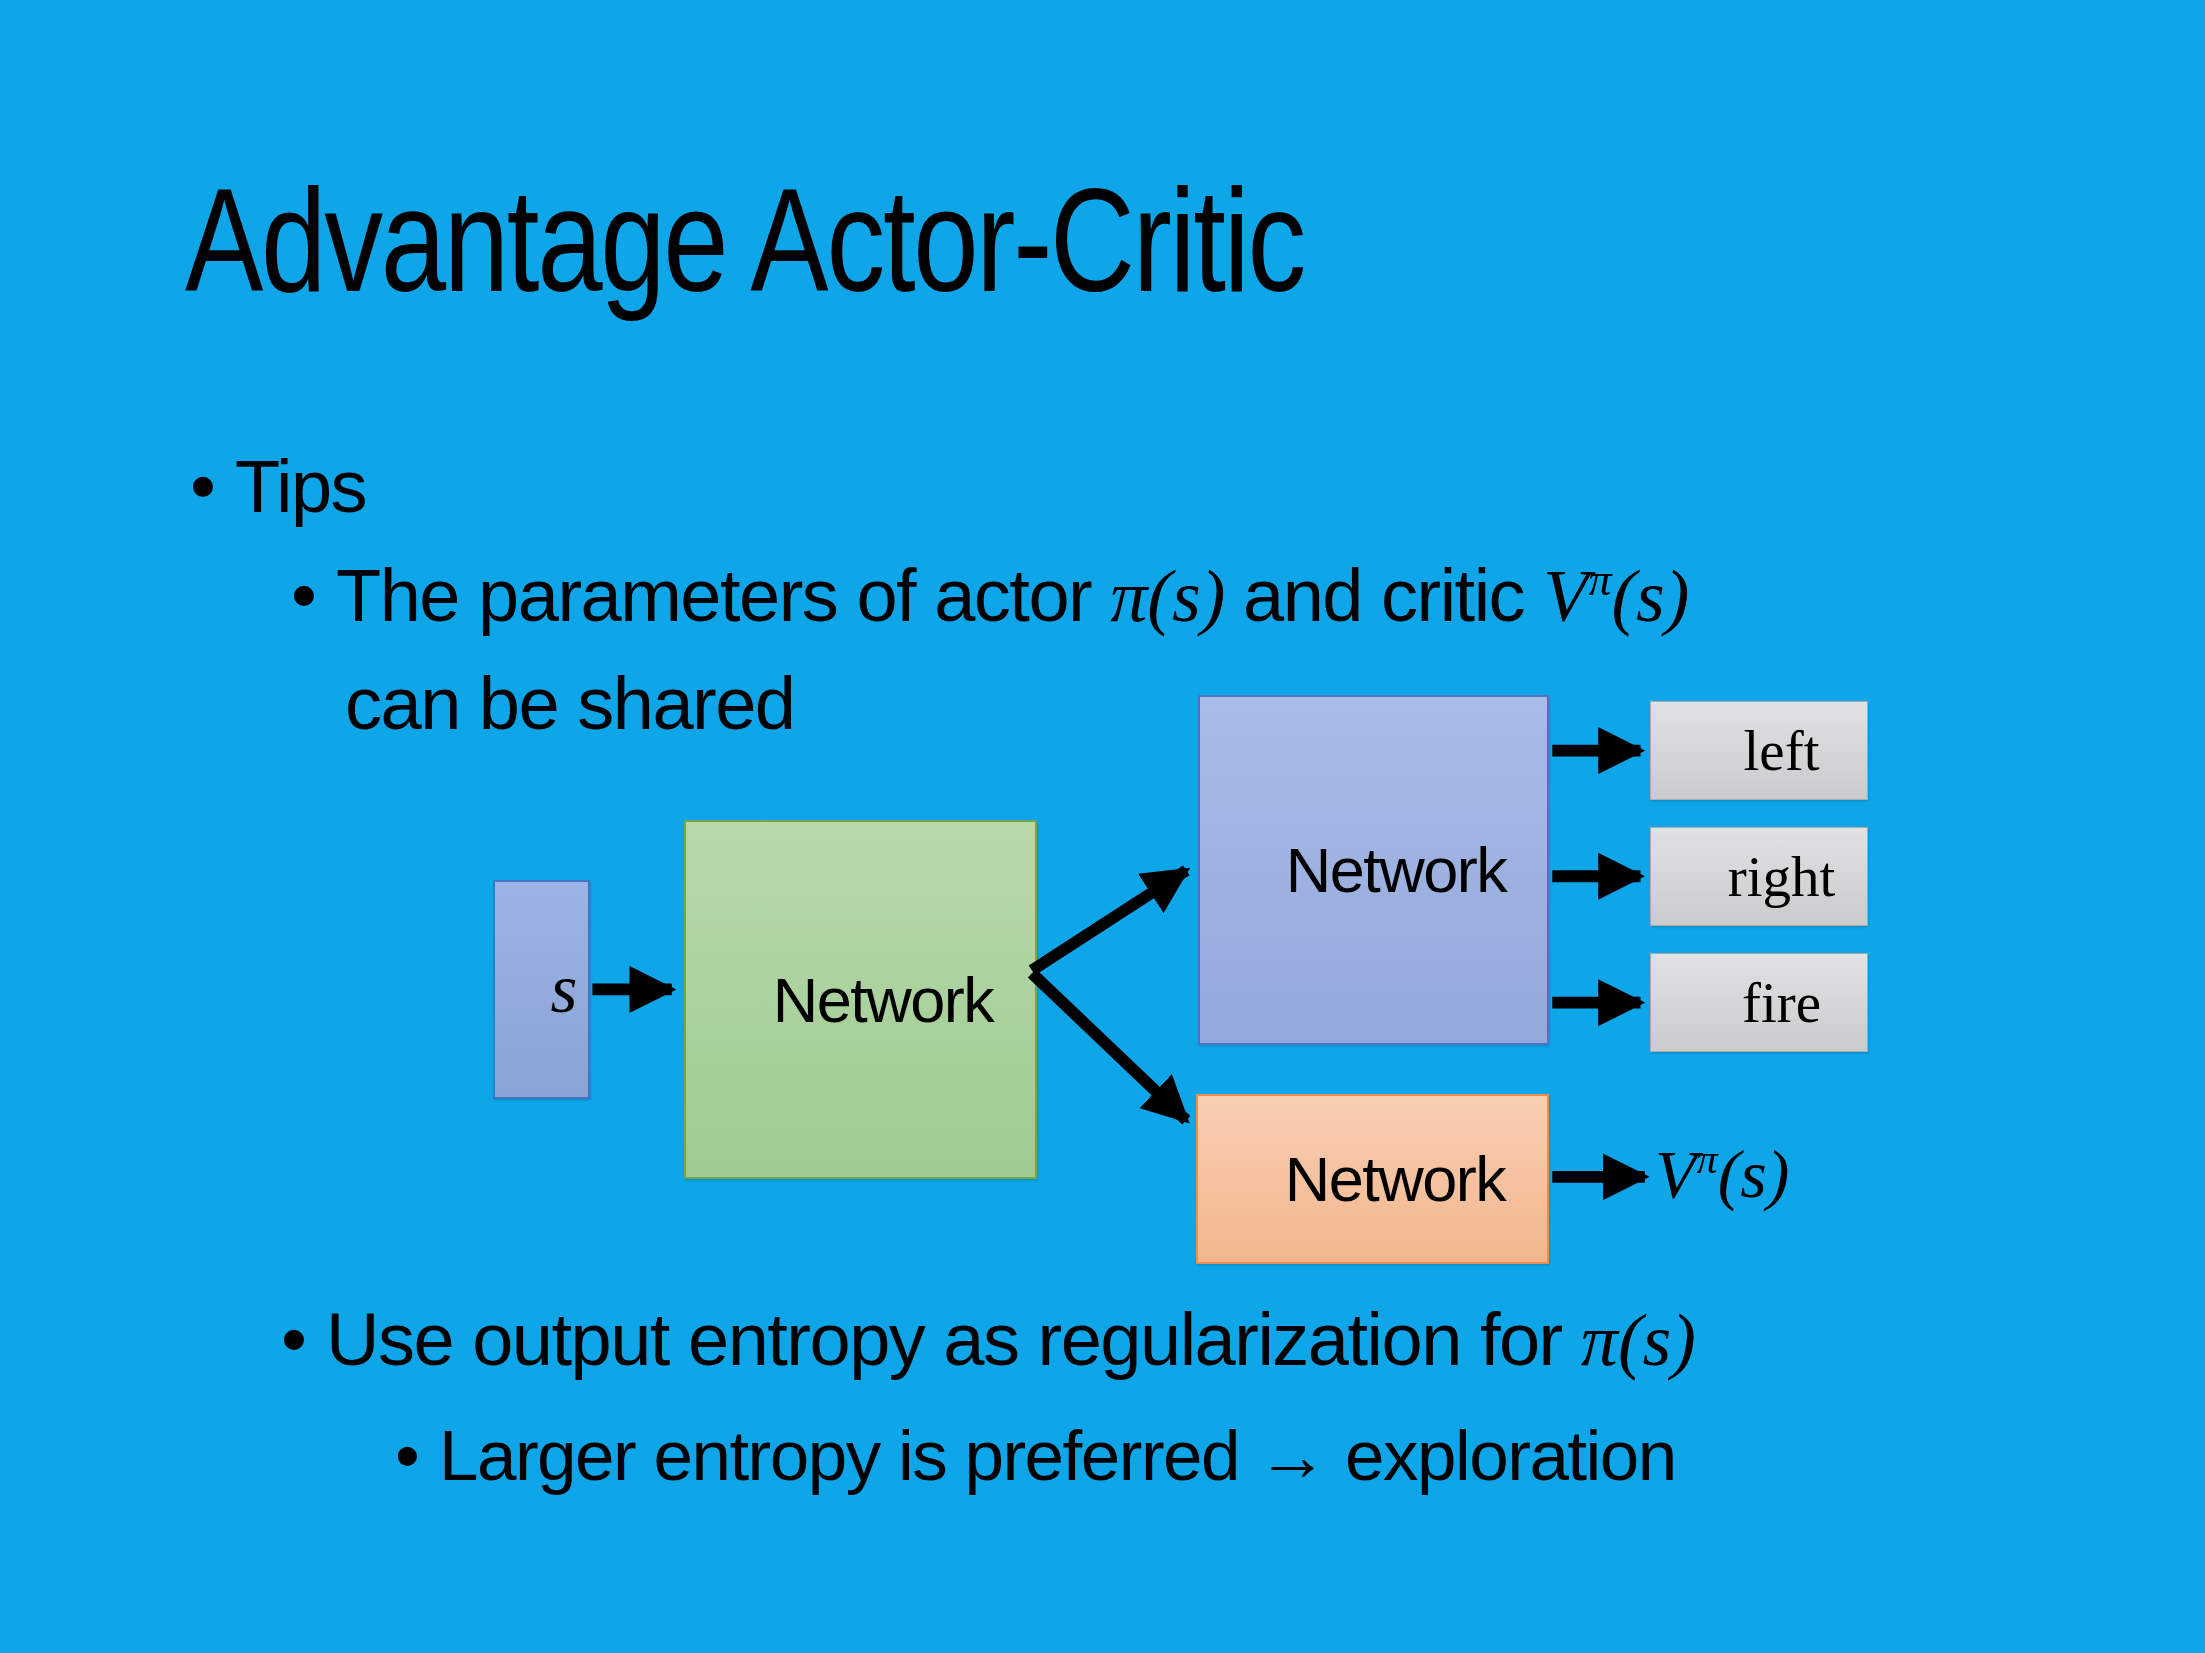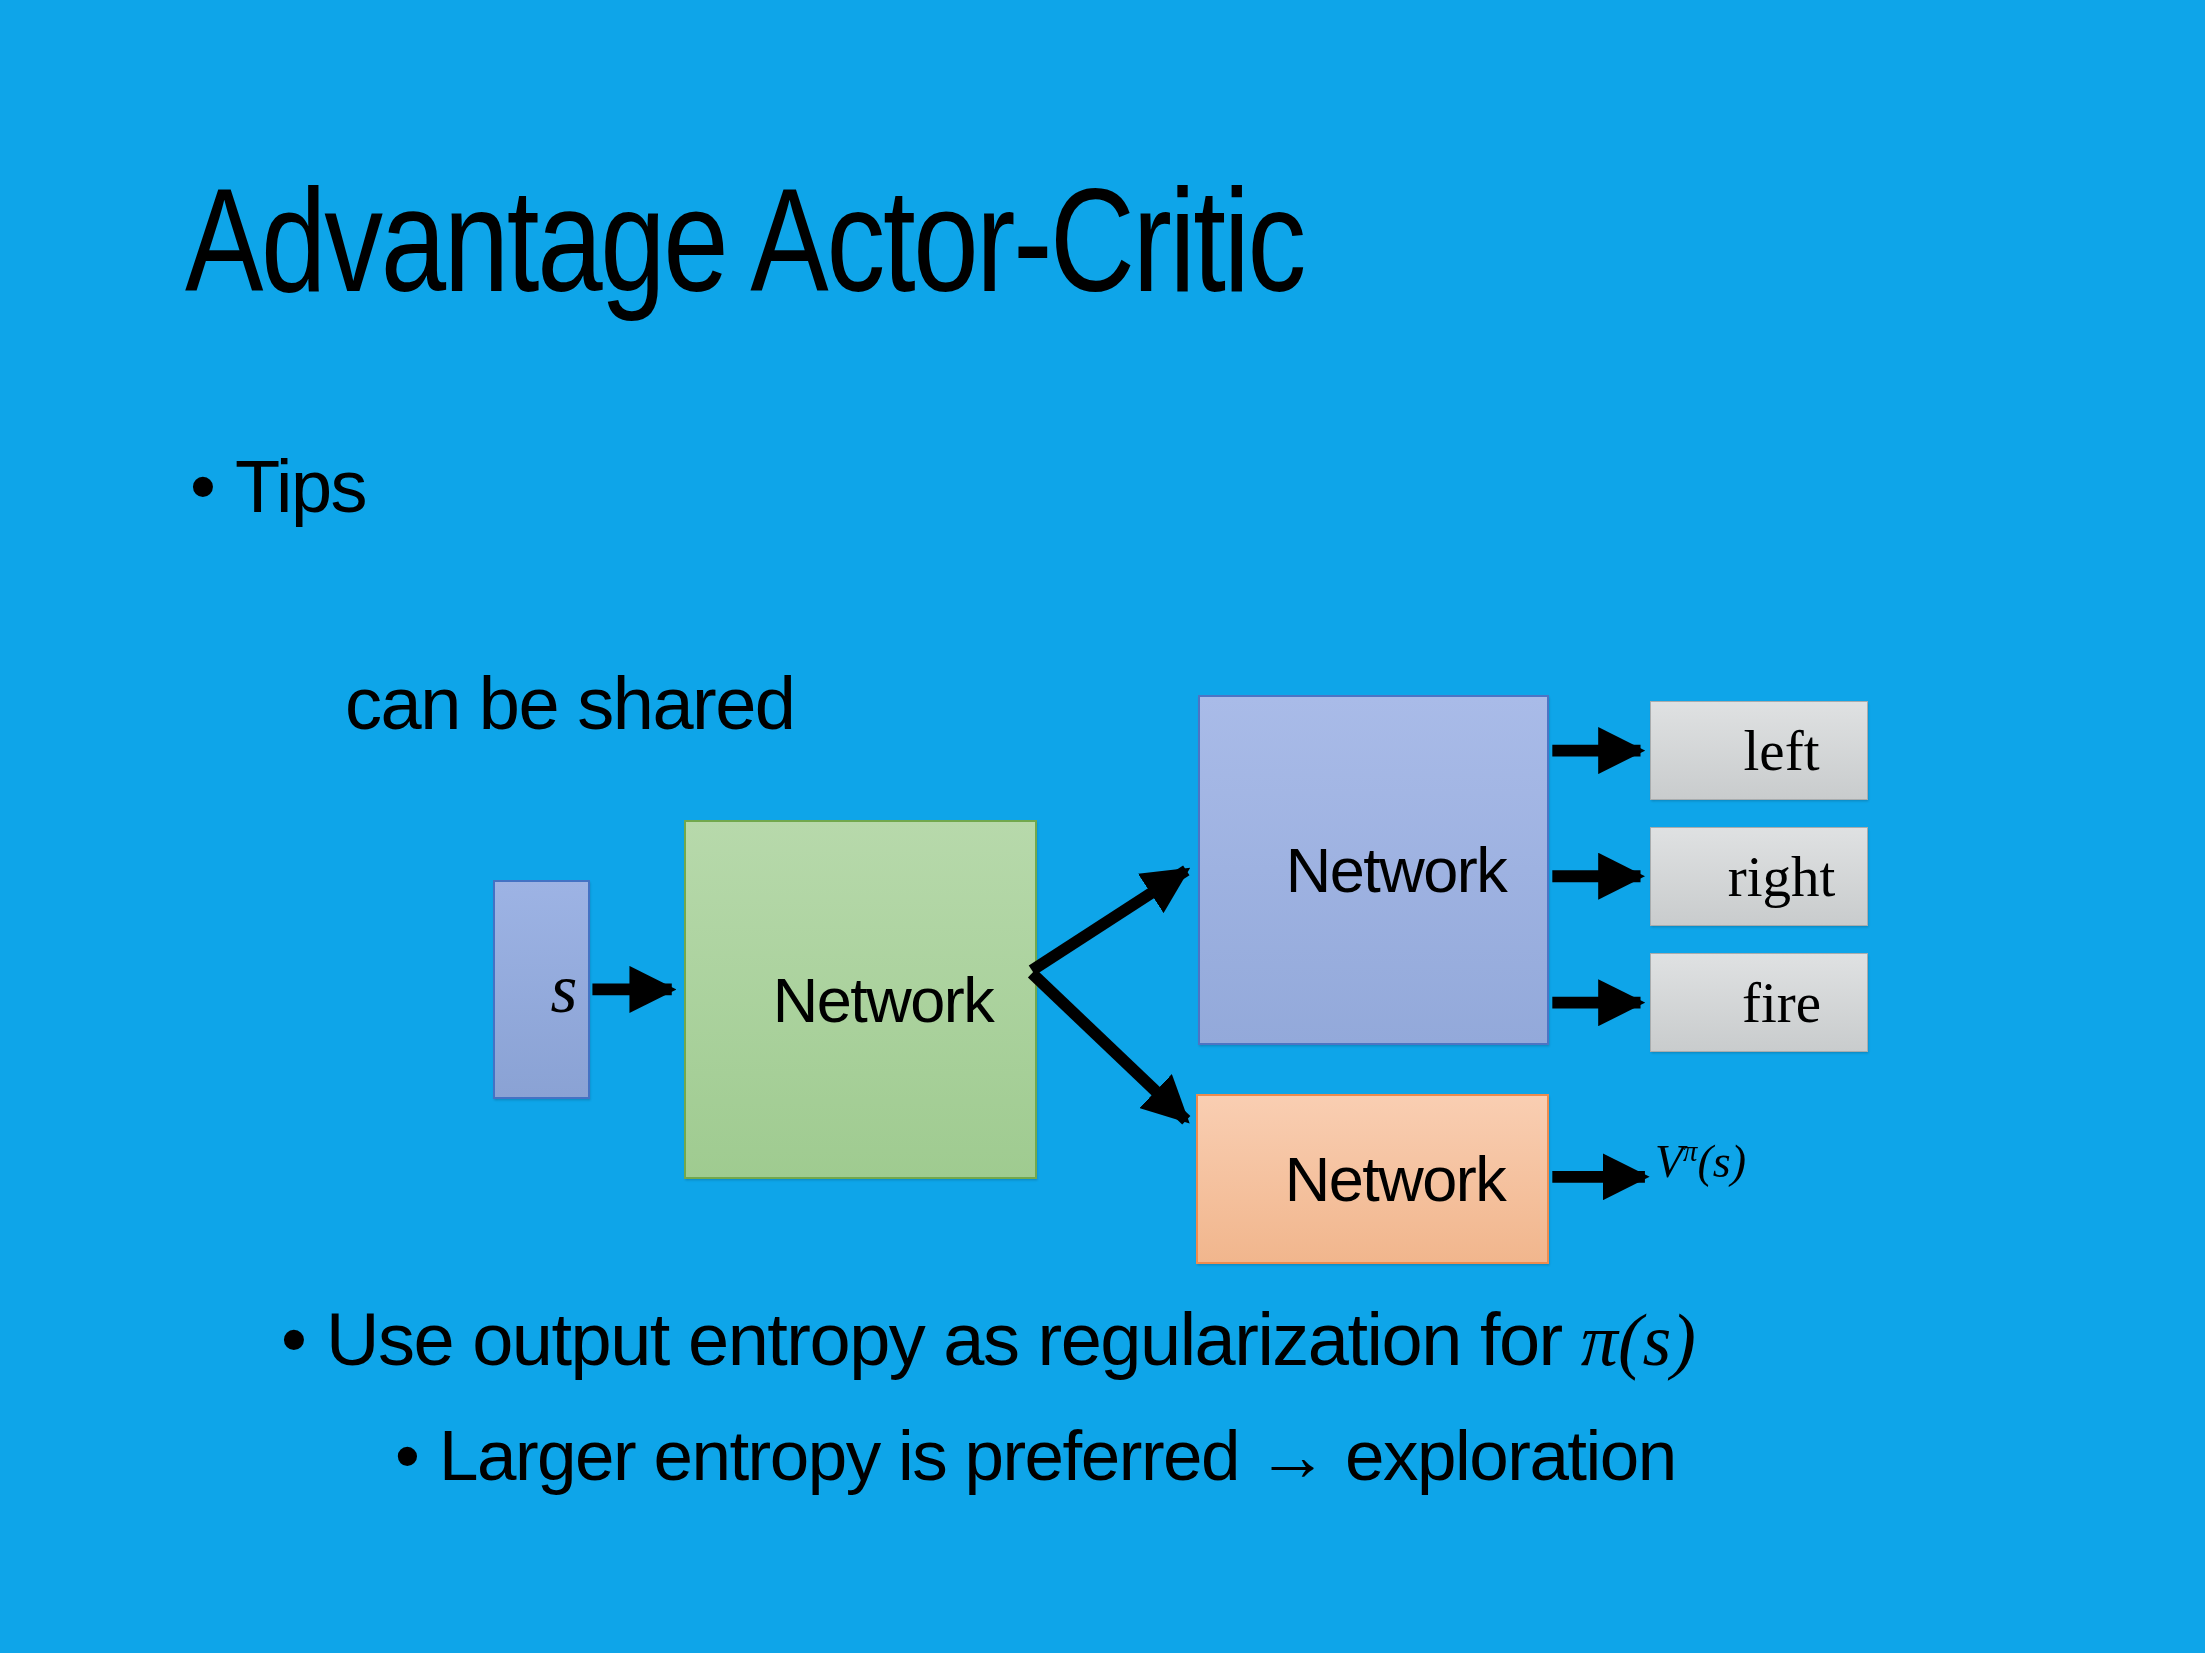--- a/index.html
+++ b/index.html
@@ -36,34 +36,37 @@
   #actor-box  { left:1198px; top:695px;  width:351px; height:350px;
                 background:linear-gradient(180deg,#a9bbe8,#93a9da); border:2.2px solid #4d74c4; }
   #critic-box { left:1196px; top:1094px; width:353px; height:170px;
                 background:linear-gradient(180deg,#f9ceb2,#f1b68d); border:2.2px solid #ed8c4f; }
   .action-box { left:1650px; width:218px; height:99px;
                 background:linear-gradient(180deg,#dfe1e2,#c9cccd); border:1.5px solid #a9acad;
                 font-family:"Liberation Serif", serif; font-size:57px; }
   #action-left  { top:701px;  }
   #action-right { top:827px;text-align:center; }
   #action-fire  { top:953px; }
-  #value-label { position:absolute; left:1655px; top:1134px; font-size:46px; white-space:nowrap; }
+  #value-label { position:absolute; left:1655px; top:1134px; font-size:68px; white-space:nowrap; }
   #arrows { position:absolute; left:0; top:0; pointer-events:none; }
 </style>
 </head>
 <body>
 
 <div class="slide">
 
   <h1 class="title">Advantage Actor-Critic</h1>
 
   <div class="line fs100" style="left:190px; top:450px;">
     <span class="dot">•</span><span>Tips</span>
   </div>
 
+  <div class="line fs100" style="left:291px; top:559px;">
+    <span class="dot">•</span><span>The parameters of actor </span><span class="math">π(s)</span><span class="gap">and critic </span><span class="math">V</span><sup class="math">π</sup><span class="math">(s)</span>
+  </div>
 
   <div class="line fs100" style="left:345px; top:667px;">
     <span>can be shared</span>
   </div>
 
   <div>
 
     <div class="box" id="state-box">
       <span class="math">s</span>
     </div>

